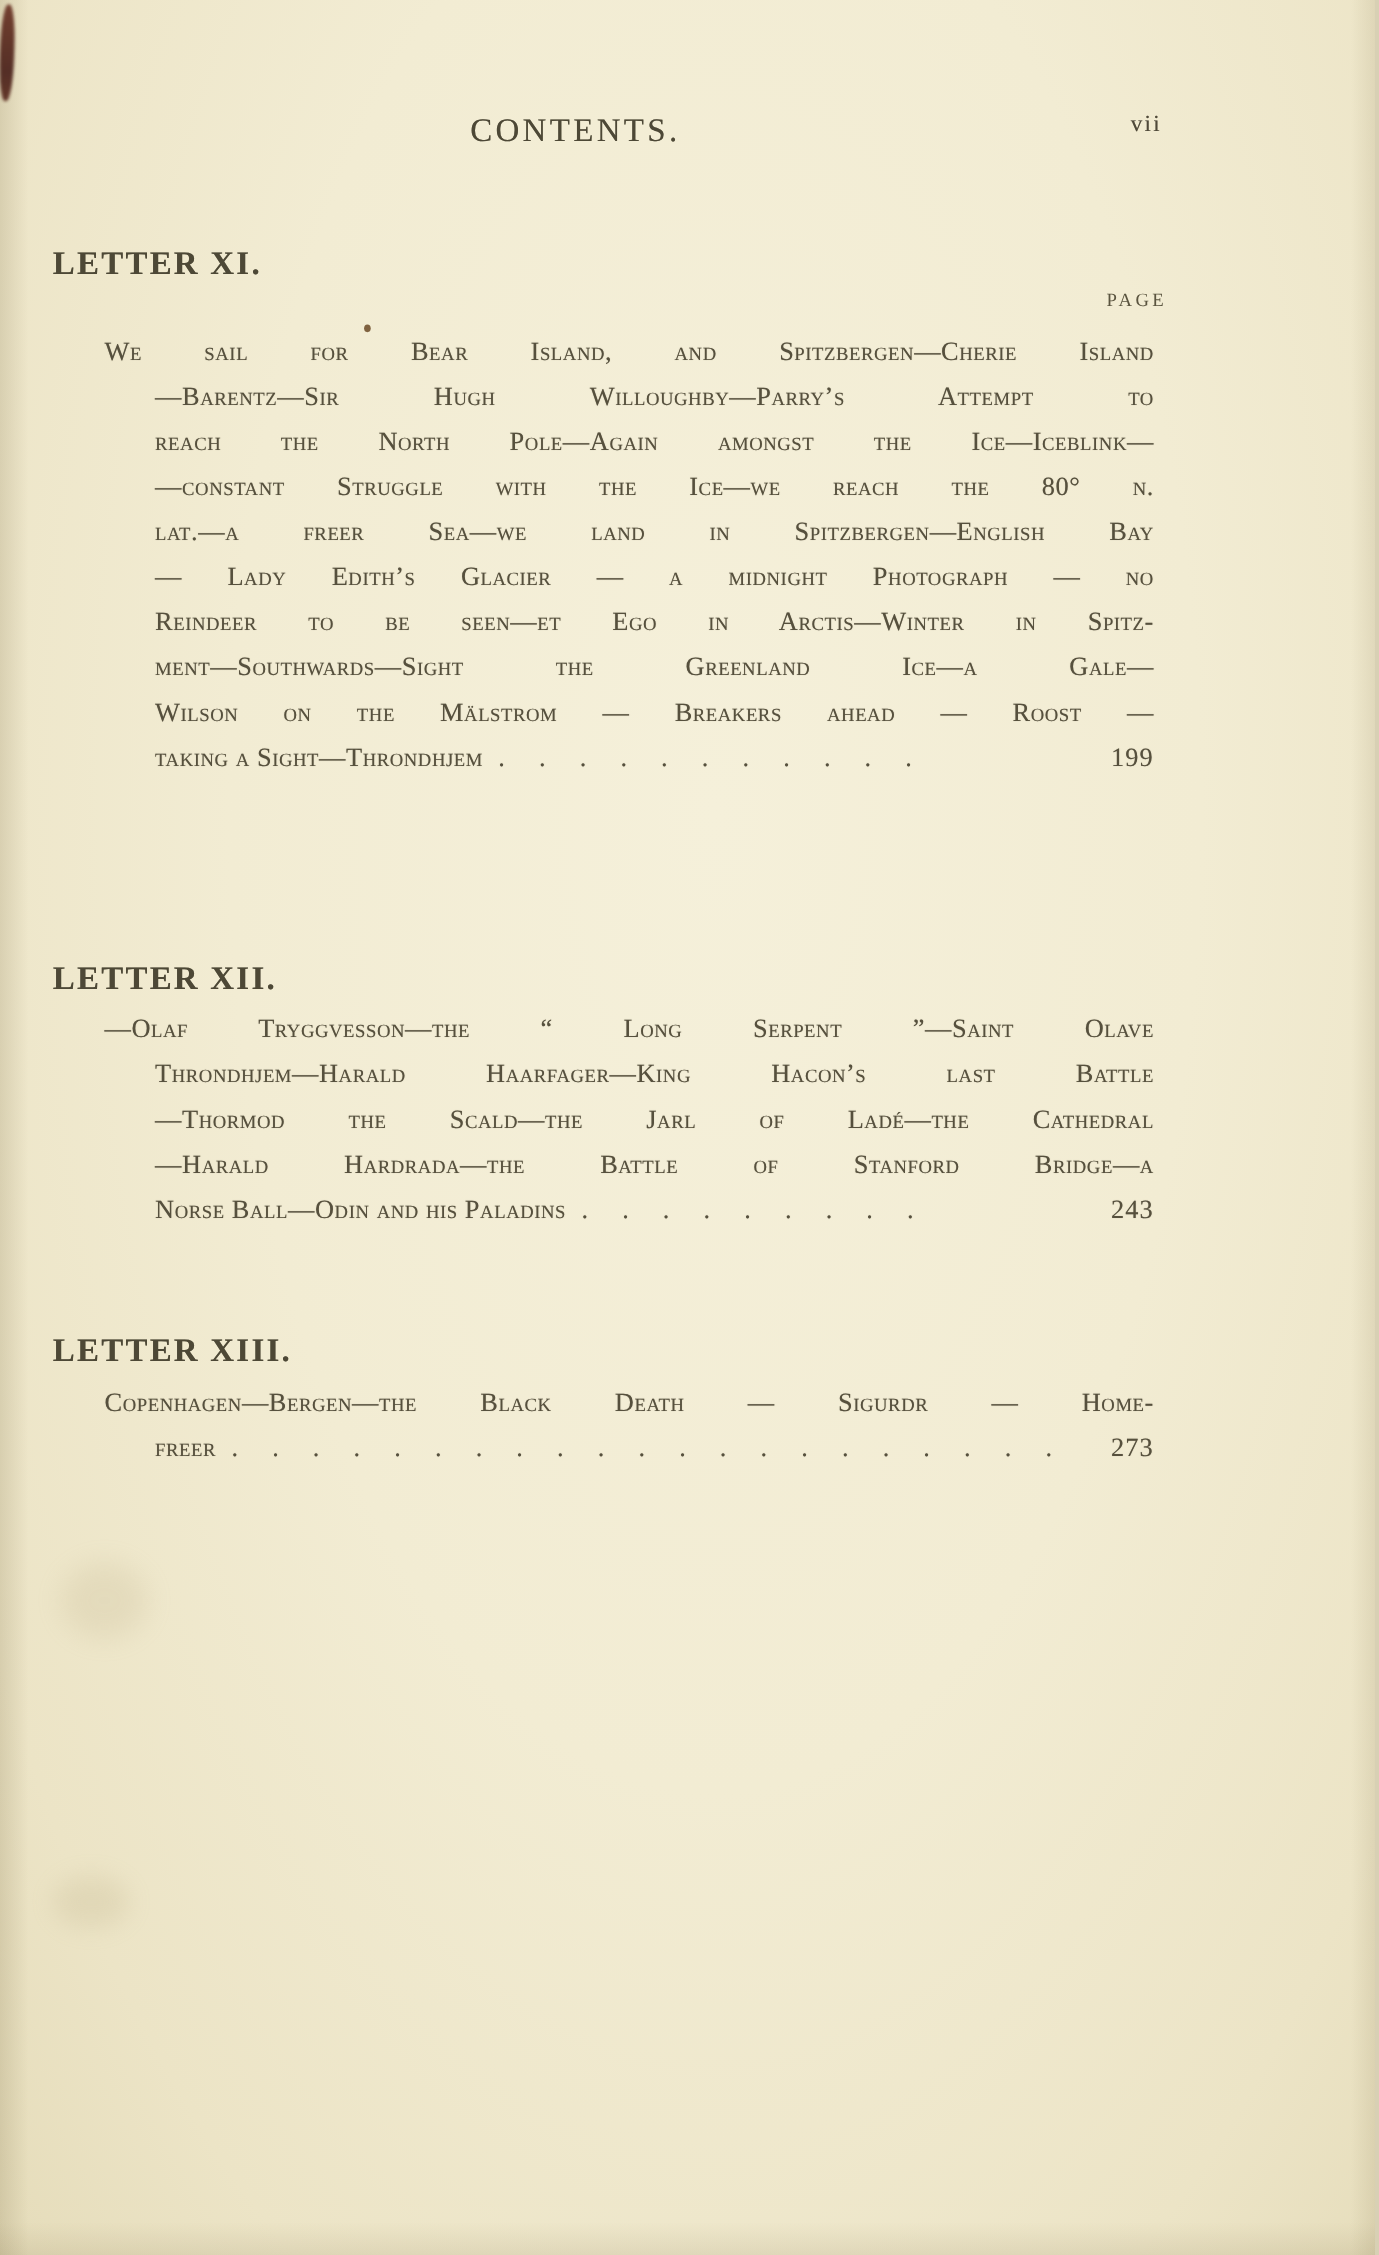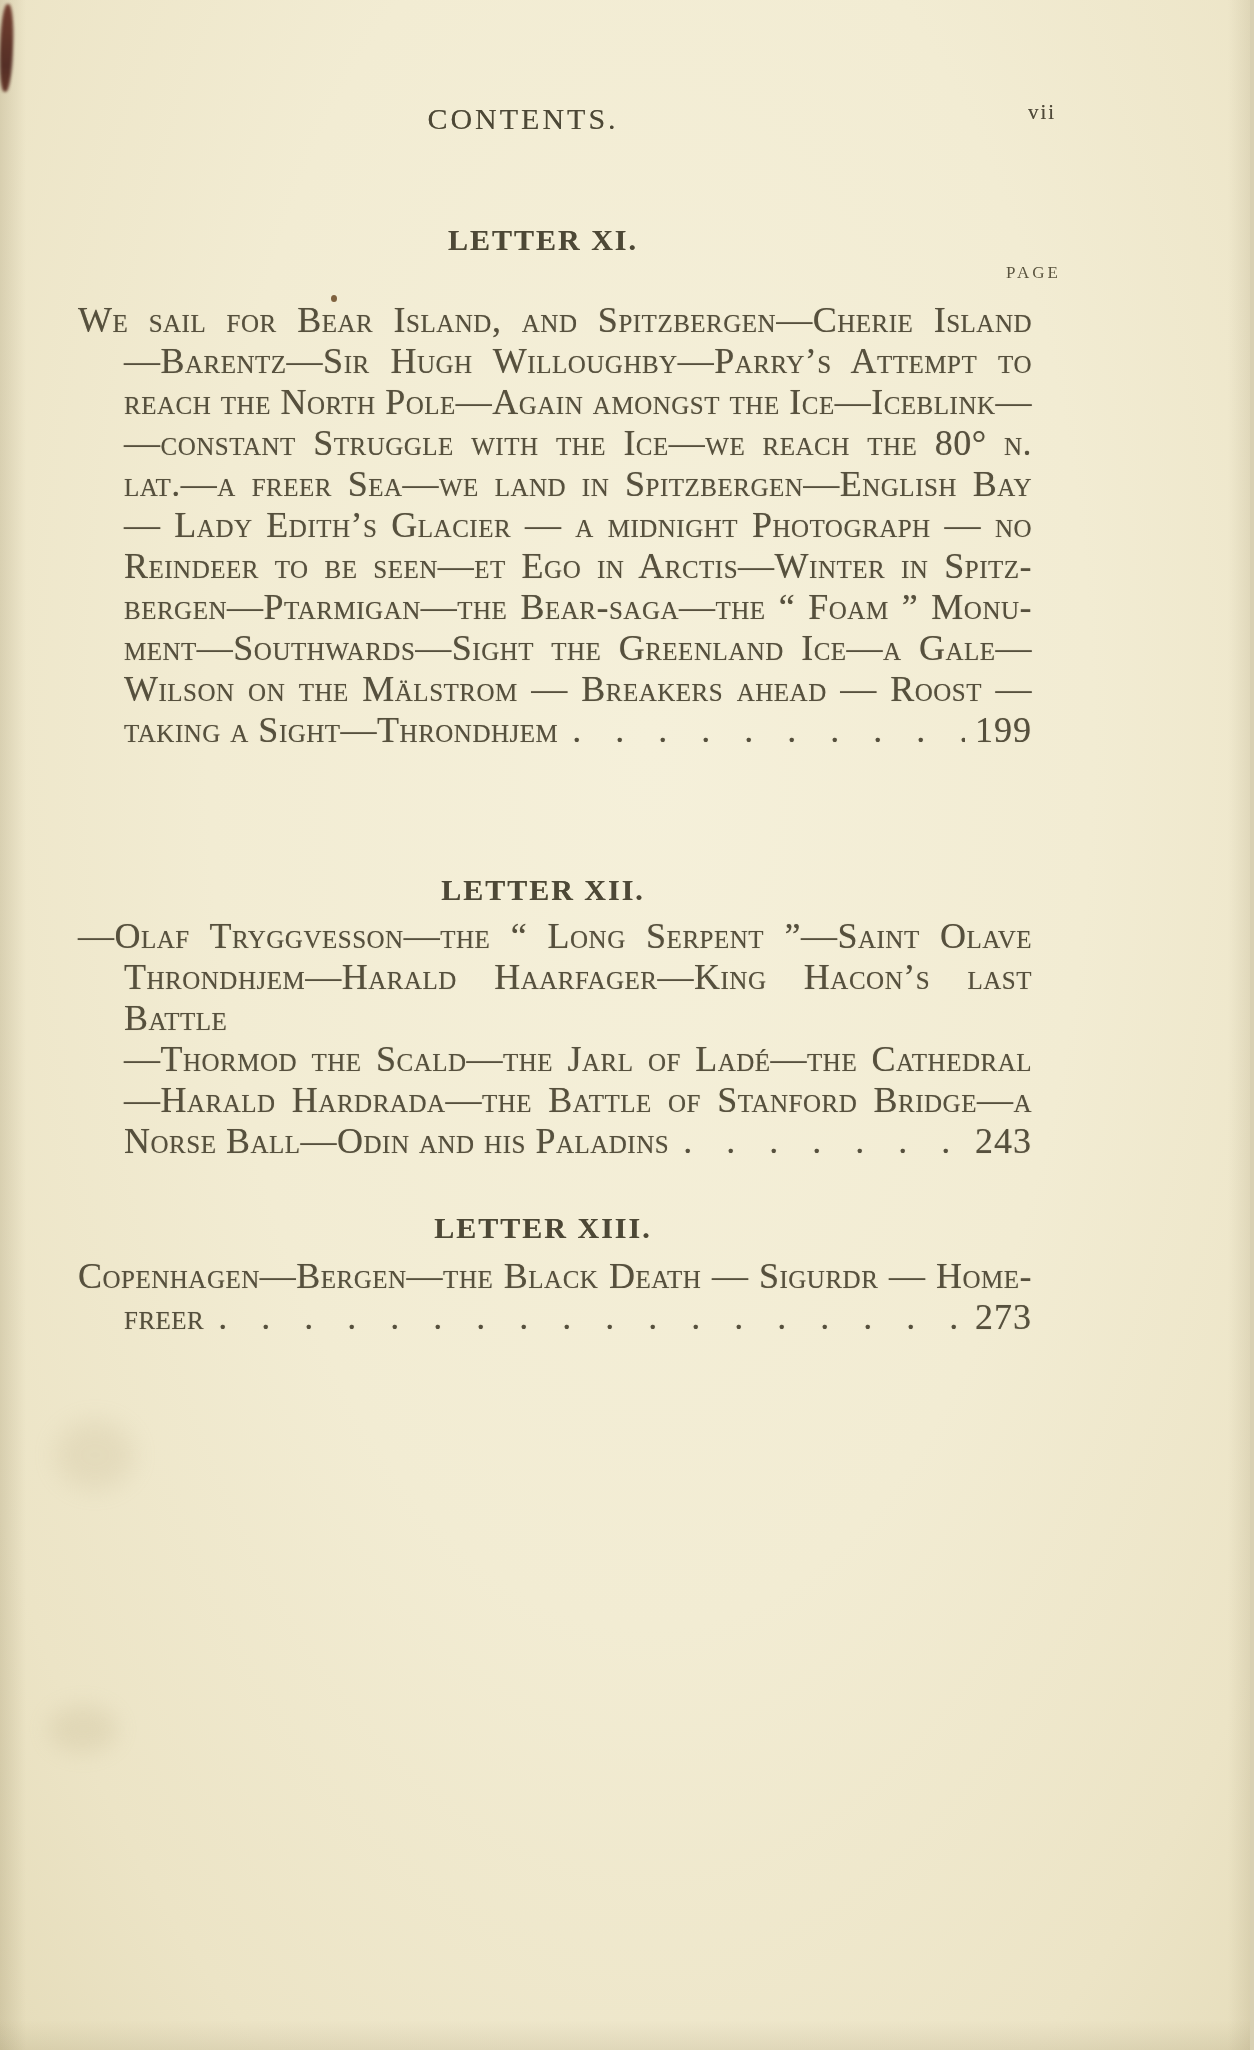--- a/index.html
+++ b/index.html
@@ -67,36 +67,35 @@
     text-shadow: 0 0 .6px rgba(79,73,57,.55);
   }
   .page-col-label {
     position: absolute; left: 1006px; top: 263px;
     font-size: 17px; letter-spacing: 3px;
     color: #5a543f;
   }
 
   
   .section-heading {
-    position: absolute; left: 96px; width: 954px;
-    text-align: center;
+    position: absolute; left: 78px; width: 954px;
     transform: translateX(-30px);
     font-size: 30px; letter-spacing: 2px;
     color: #4d4836;
     text-shadow: 0 0 .6px rgba(77,72,54,.55);
   }
   .heading-xi   { top: 198px; }
   .heading-xii  { top: 848px; }
   .heading-xiii { top: 1186px; }
 
   
   .entry {
-    position: absolute; left: 78px; width: 954px;
+    position: absolute; left: 95px; width: 954px;
     font-variant: small-caps;
-    font-size: 36px; line-height: 41px;
+    font-size: 24px; line-height: 41px;
     letter-spacing: .5px;
     color: #56503d;
     text-shadow: 0 0 .7px rgba(86,80,61,.5);
   }
   .entry-xi   { top: 300px; }
   .entry-xii  { top: 916px; }
   .entry-xiii { top: 1256px; }
 
   .toc-line {
     text-align: justify;
@@ -148,21 +147,20 @@
 
   <div class="entry entry-xi">
     <div class="entry-lines">
         <div class="toc-line">We sail for Bear Island, and Spitzbergen—Cherie Island</div>
         <div class="toc-line">—Barentz—Sir Hugh Willoughby—Parry’s Attempt to</div>
         <div class="toc-line">reach the North Pole—Again amongst the Ice—Iceblink—</div>
         <div class="toc-line">—constant Struggle with the Ice—we reach the 80° n.</div>
         <div class="toc-line">lat.—a freer Sea—we land in Spitzbergen—English Bay</div>
         <div class="toc-line">— Lady Edith’s Glacier — a midnight Photograph — no</div>
         <div class="toc-line">Reindeer to be seen—et Ego in Arctis—Winter in Spitz-</div>
-        <div class="toc-line">bergen—Ptarmigan—the Bear-saga—the “ Foam ” Monu-</div>
         <div class="toc-line">ment—Southwards—Sight the Greenland Ice—a Gale—</div>
         <div class="toc-line">Wilson on the Mälstrom — Breakers ahead — Roost —</div>
       </div>
     <div class="toc-line last">
       <span class="entry-text">taking a Sight—Throndhjem</span>
       <span class="dots">. . . . . . . . . . .</span>
       <span class="pagenum">199</span>
     </div>
   </div>
 

